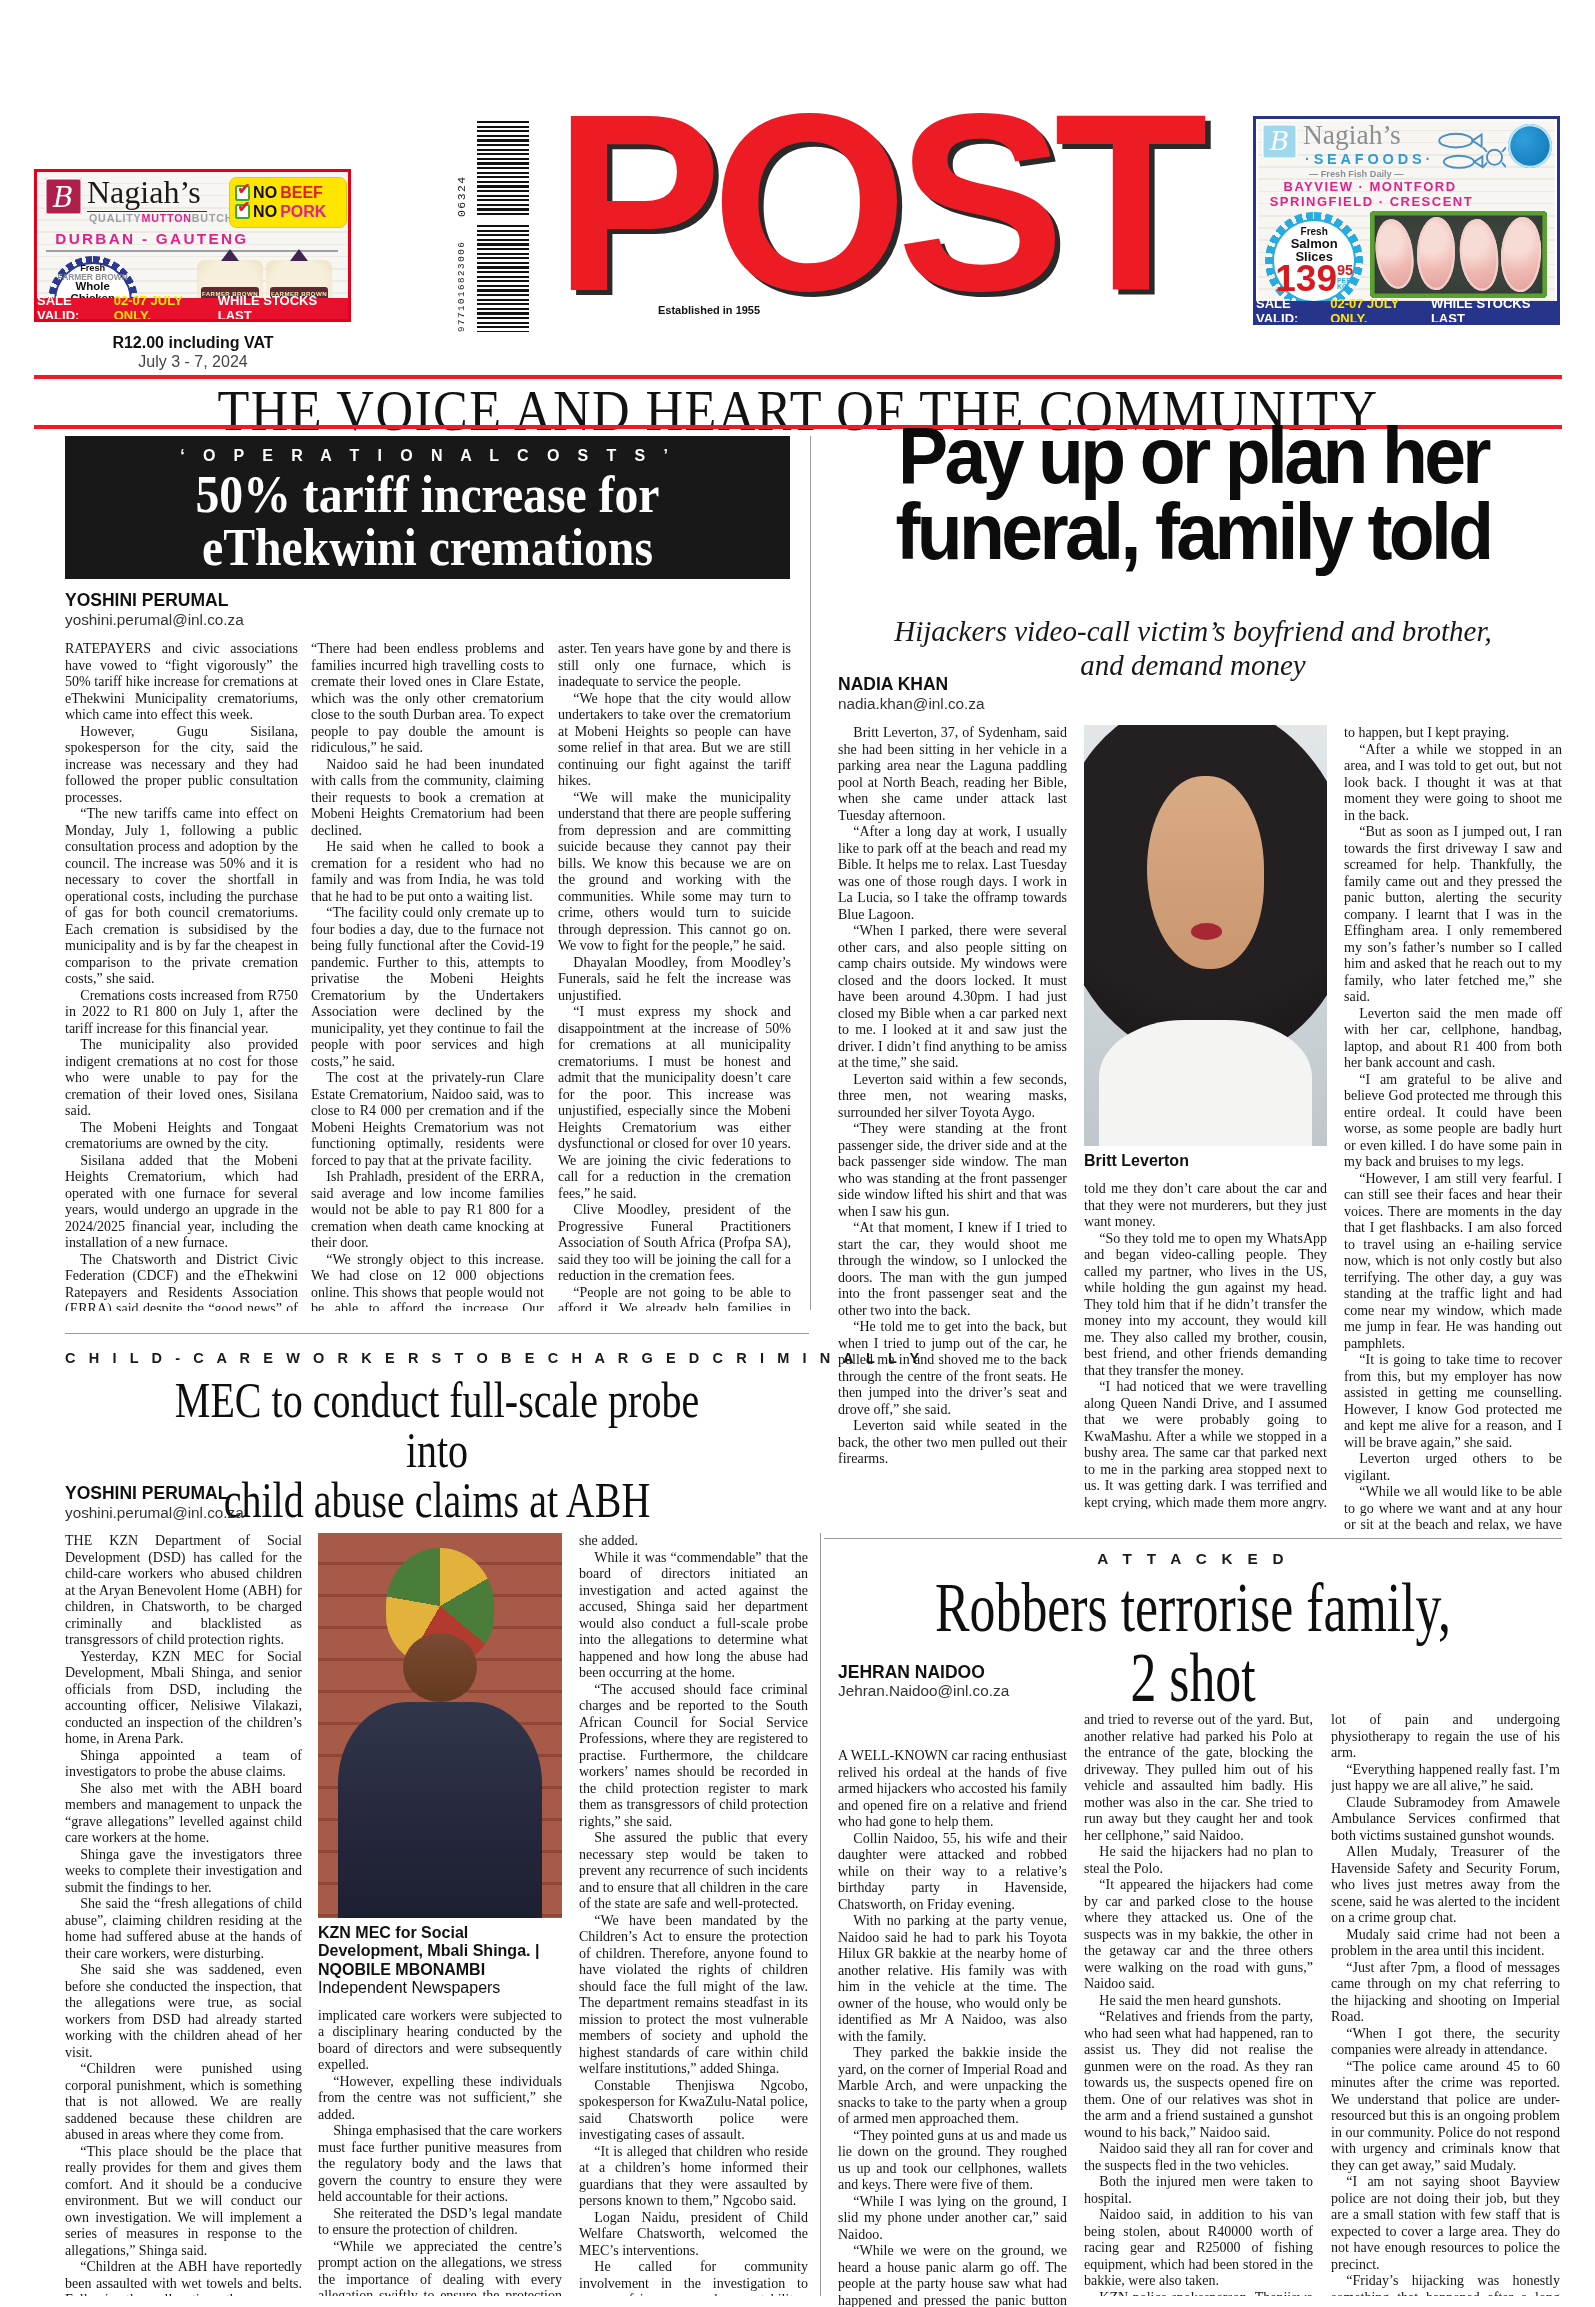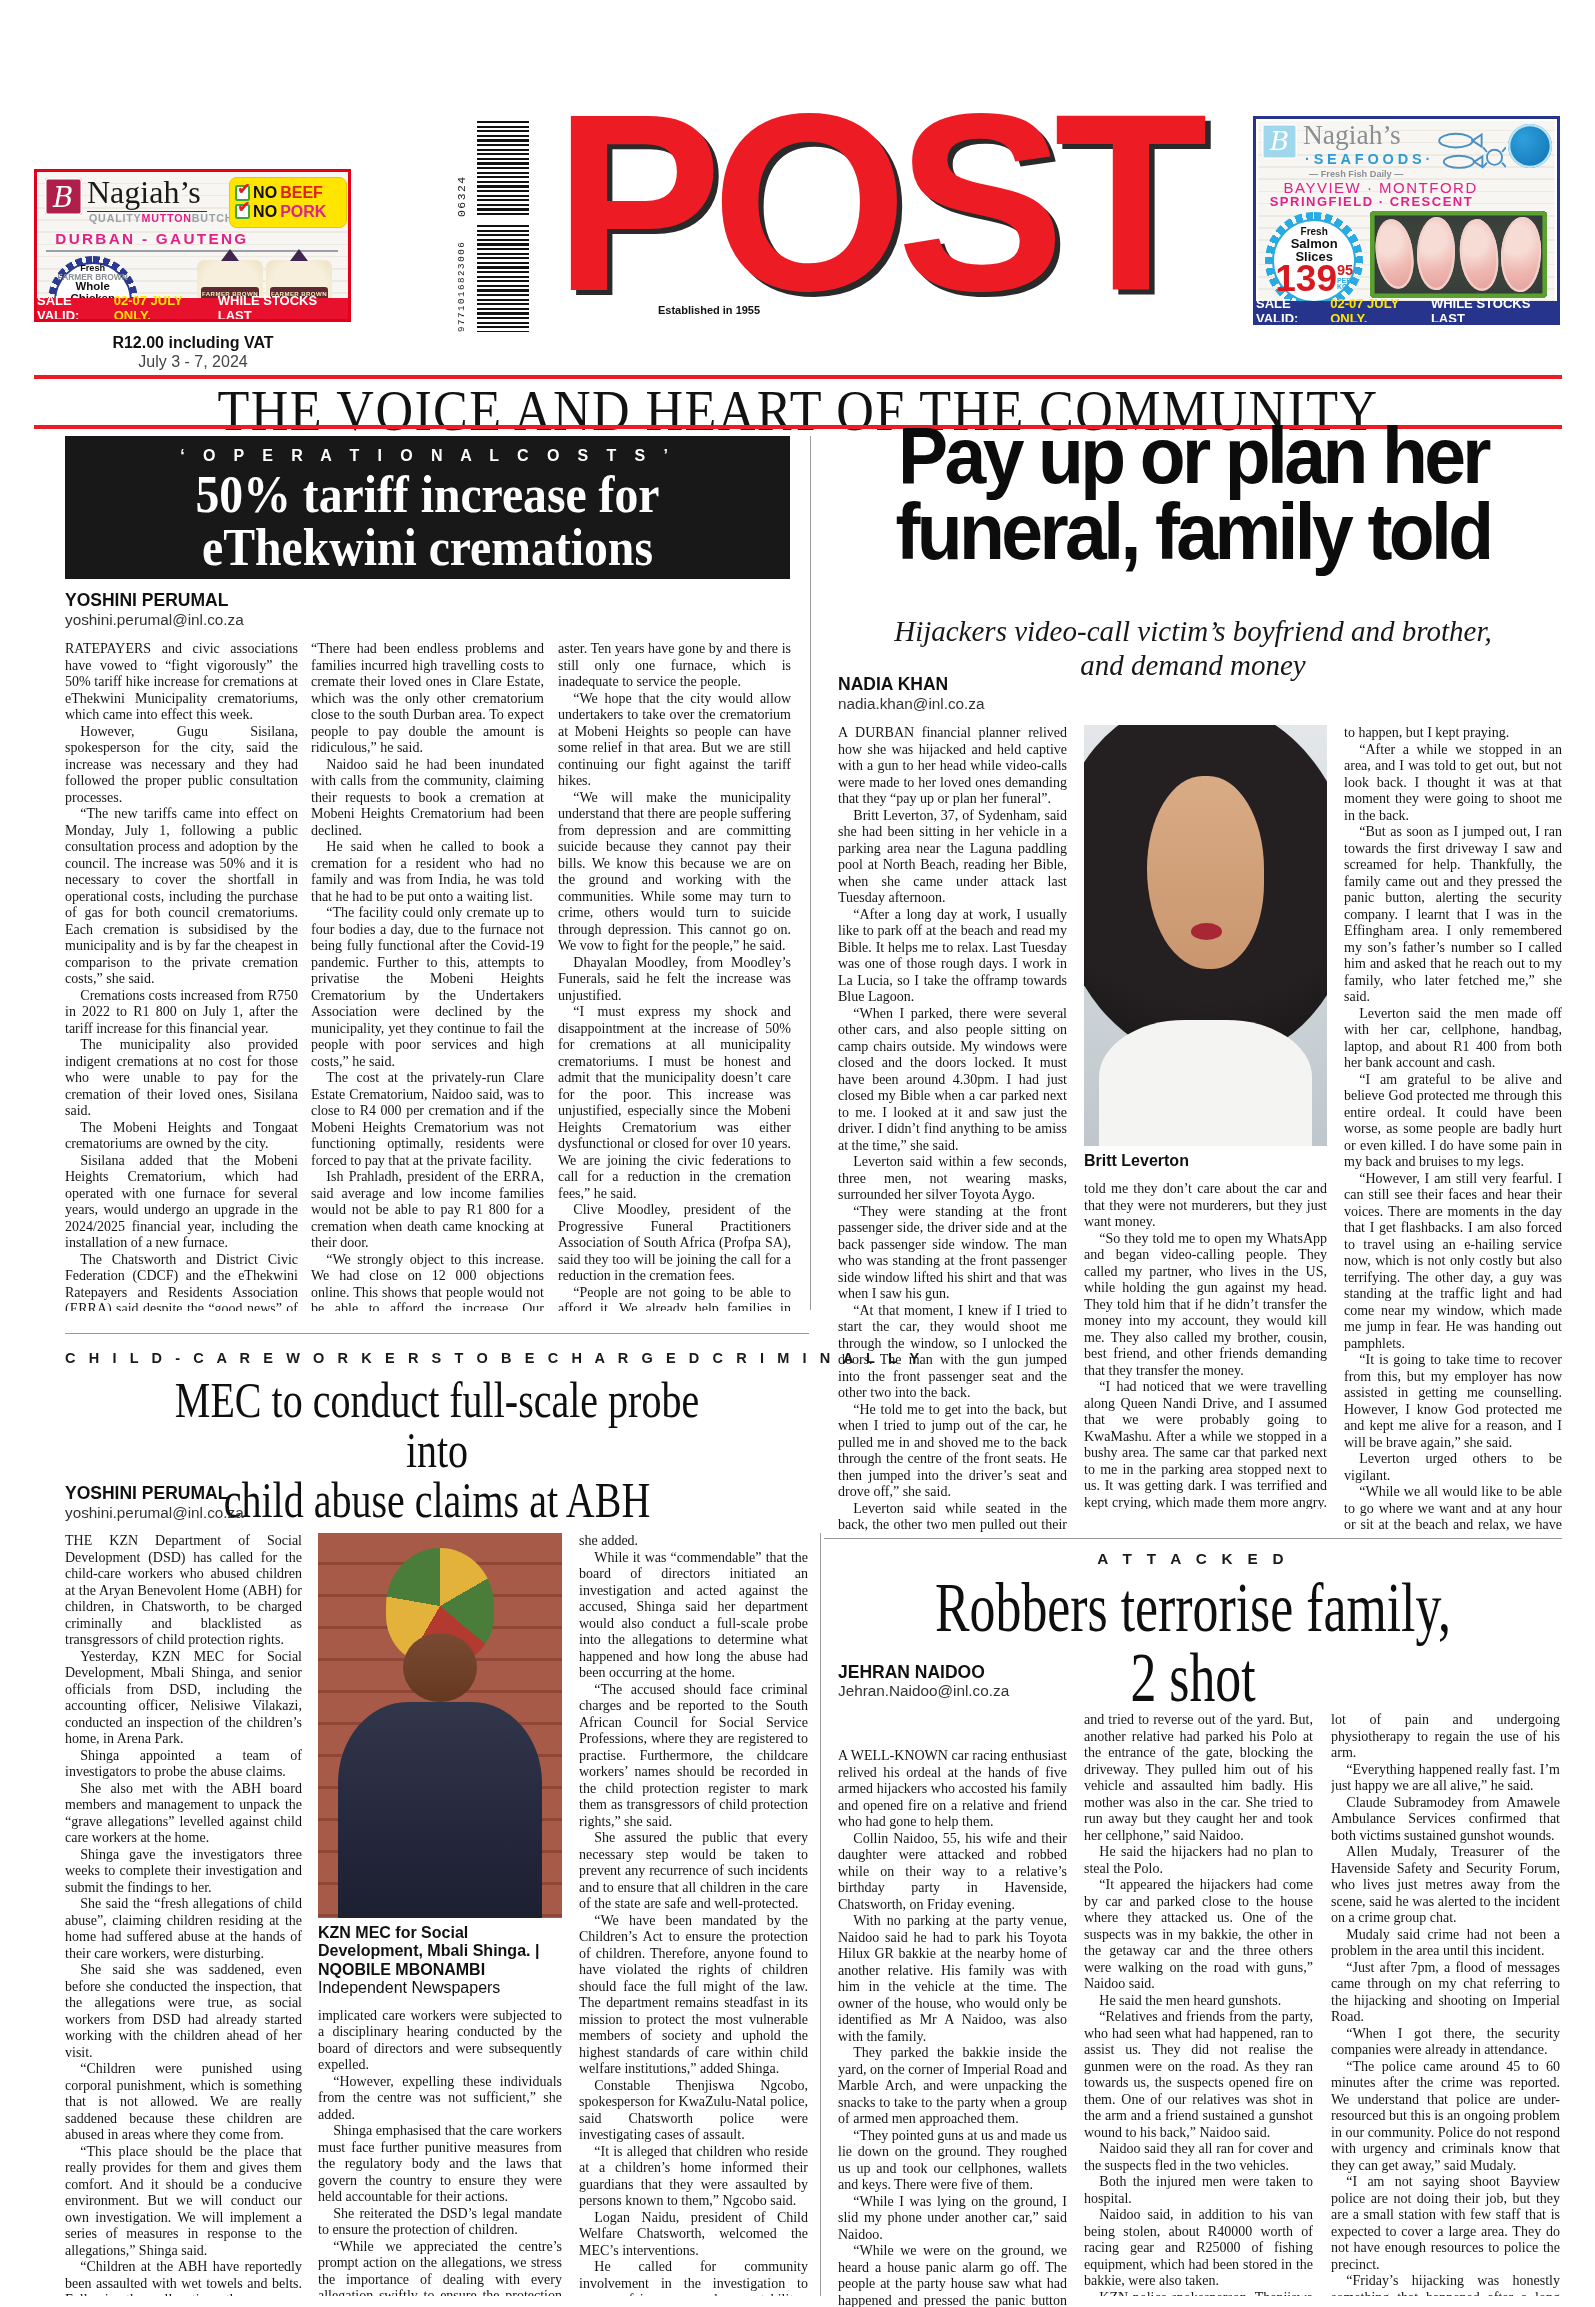--- a/index.html
+++ b/index.html
@@ -174,21 +174,21 @@
     <div class="abs sans" style="left:53px;top:50px;font-size:9.2px;color:#8a8f94;font-weight:700;">— Fresh Fish Daily —</div>
     <svg class="abs" style="left:174px;top:7.6px;" width="76" height="53" viewBox="0 0 100 70">
       <ellipse class="fishline" cx="34" cy="18" rx="22" ry="9"></ellipse>
       <path class="fishline" d="M56 18 L68 10 L68 26 Z"></path>
       <ellipse class="fishline" cx="38" cy="46" rx="20" ry="8"></ellipse>
       <path class="fishline" d="M58 46 L69 39 L69 53 Z"></path>
       <circle class="fishline" cx="85" cy="40" r="10"></circle>
       <path class="fishline" d="M75 33 L70 27 M95 33 L100 27 M75 47 L70 53 M95 47 L100 53"></path>
     </svg>
     <div class="abs" style="left:252px;top:4.6px;width:44px;height:44px;border-radius:50%;background:radial-gradient(circle at 35% 35%,#2fa0dc,#0d6fb0);box-shadow:inset 0 0 0 2.3px #bfe6f5;"></div>
-    <div class="abs sans" style="left:27.5px;top:60px;font-size:15px;font-weight:400;color:#e0218a;letter-spacing:1.5px;">BAYVIEW · MONTFORD</div>
+    <div class="abs sans" style="left:27.5px;top:60px;font-size:13px;font-weight:700;color:#e0218a;letter-spacing:1.5px;">BAYVIEW · MONTFORD</div>
     <div class="abs sans" style="left:13.7px;top:75px;font-size:13px;font-weight:700;color:#e0218a;letter-spacing:1.5px;">SPRINGFIELD · CRESCENT</div>
     <div class="abs burst" style="left:9.2px;top:93px;width:98px;height:98px;">
       <div class="ring" style="background:repeating-conic-gradient(#29abe2 0deg 9deg,rgba(0,0,0,0) 9deg 14deg);"></div>
       <div class="inner" style="inset:6.9px;border:2.3px solid #29abe2;">
         <div class="sans" style="font-size:10px;font-weight:700;">Fresh</div>
         <div class="sans" style="font-size:13px;font-weight:700;">Salmon Slices</div>
         <div class="price-row">
           <span class="sans" style="font-size:37px;font-weight:700;color:#d71920;line-height:32px;">139</span>
           <span style="display:flex;flex-direction:column;align-items:flex-start;">
             <span class="sans" style="font-size:14.5px;font-weight:700;color:#d71920;">95</span>
@@ -261,21 +261,20 @@
     <div>Pay up or plan her</div>
     <div>funeral, family told</div>
   </div>
   <div class="abs subhead" style="left:824px;top:614px;width:738px;">
     <div>Hijackers video-call victim’s boyfriend and brother,</div>
     <div>and demand money</div>
   </div>
   <div class="abs byline" style="left:838px;top:674px;">NADIA KHAN</div>
   <div class="abs bymail" style="left:838px;top:695px;">nadia.khan@inl.co.za</div>
   <div class="abs col" style="left:838px;top:725px;width:229px;height:807px;">
-      <p class="">A DURBAN financial planner relived how she was hijacked and held captive with a gun to her head while video-calls were made to her loved ones demanding that they “pay up or plan her funeral”.</p>
       <p class="ind">Britt Leverton, 37, of Sydenham, said she had been sitting in her vehicle in a parking area near the Laguna paddling pool at North Beach, reading her Bible, when she came under attack last Tuesday afternoon.</p>
       <p class="ind">“After a long day at work, I usually like to park off at the beach and read my Bible. It helps me to relax. Last Tuesday was one of those rough days. I work in La Lucia, so I take the offramp towards Blue Lagoon.</p>
       <p class="ind">“When I parked, there were several other cars, and also people sitting on camp chairs outside. My windows were closed and the doors locked. It must have been around 4.30pm. I had just closed my Bible when a car parked next to me. I looked at it and saw just the driver. I didn’t find anything to be amiss at the time,” she said.</p>
       <p class="ind">Leverton said within a few seconds, three men, not wearing masks, surrounded her silver Toyota Aygo.</p>
       <p class="ind">“They were standing at the front passenger side, the driver side and at the back passenger side window. The man who was standing at the front passenger side window lifted his shirt and that was when I saw his gun.</p>
       <p class="ind">“At that moment, I knew if I tried to start the car, they would shoot me through the window, so I unlocked the doors. The man with the gun jumped into the front passenger seat and the other two into the back.</p>
       <p class="ind">“He told me to get into the back, but when I tried to jump out of the car, he pulled me in and shoved me to the back through the centre of the front seats. He then jumped into the driver’s seat and drove off,” she said.</p>
       <p class="ind">Leverton said while seated in the back, the other two men pulled out their firearms.</p>
     </div>
   <div class="abs" style="left:1084px;top:725px;width:243px;height:807px;overflow:hidden;">

